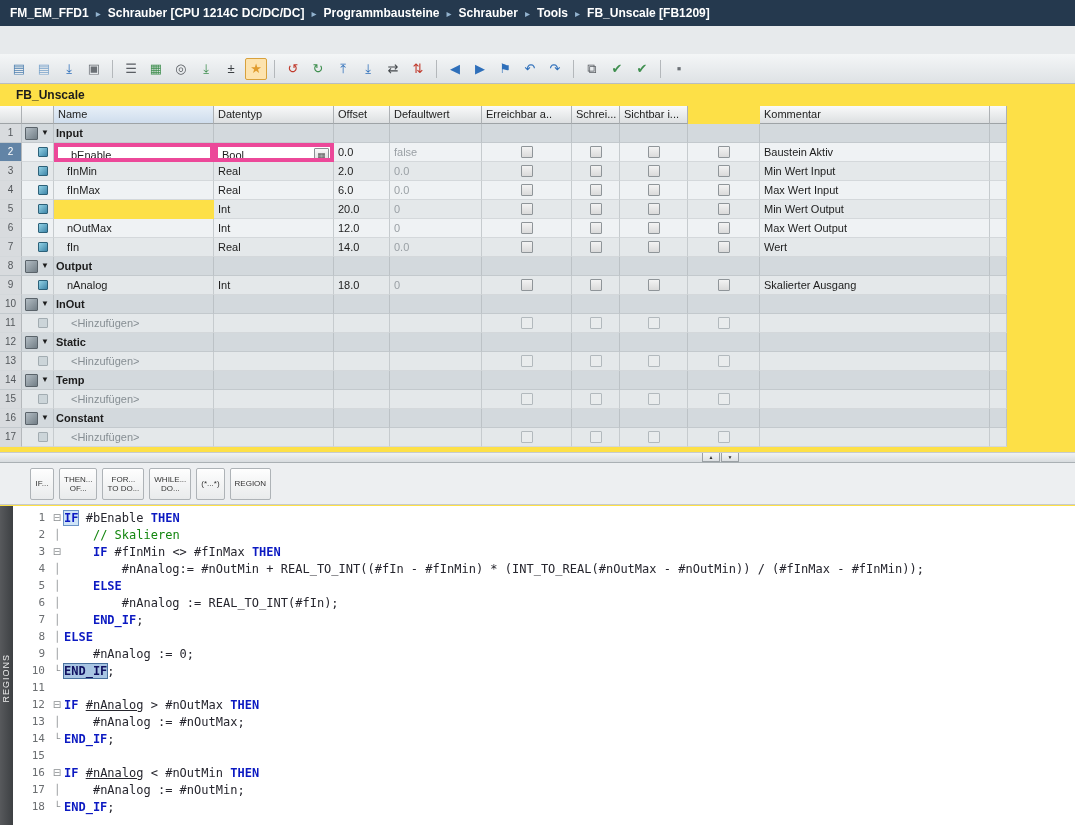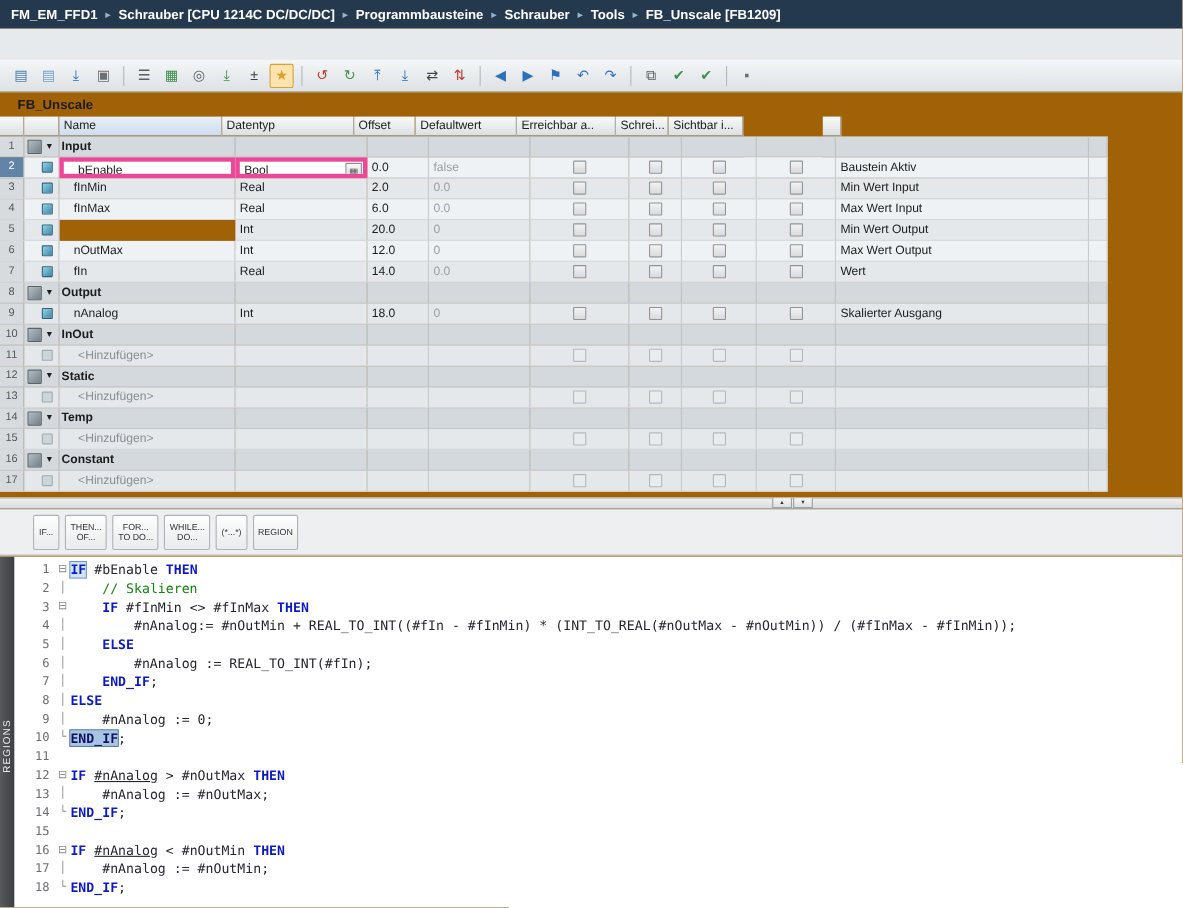--- a/index.html
+++ b/index.html
@@ -1,16 +1,16 @@
 <!DOCTYPE html>
 <html><head>
 <meta charset="utf-8">
 <style>
   html,body{margin:0;padding:0;background:#cfd3d6;}
-  .app{position:relative;width:1075px;height:825px;background:#a16207;font-family:"Liberation Sans",sans-serif;overflow:hidden;}
+  .app{position:relative;width:1075px;height:825px;background:#fde047;font-family:"Liberation Sans",sans-serif;overflow:hidden;}
 
   
   .breadcrumb{position:absolute;top:0;left:0;width:100%;height:26px;background:#25394e;display:flex;align-items:center;padding:0 10px;gap:7px;box-sizing:border-box;color:#fff;font-size:12px;font-weight:bold;}
   .bc-item{cursor:pointer;white-space:nowrap;}
   .bc-arrow{color:#93b3cf;font-size:10px;font-weight:normal;}
 
   .gapbar{position:absolute;top:26px;left:0;width:100%;height:28px;background:#e7eaec;border-bottom:1px solid #d6dadd;}
 
   
   .toolbar{position:absolute;top:54px;left:0;width:100%;height:30px;background:linear-gradient(#f4f6f7,#dee2e5);border-bottom:1px solid #b9bdc0;display:flex;align-items:center;padding-left:8px;box-sizing:border-box;gap:3px;}
@@ -121,28 +121,29 @@
       <span class="tb-btn" style="color: rgb(63, 143, 79);">✔</span>
       <span class="tb-sep"></span>
       <span class="tb-btn" style="color: rgb(107, 112, 117);">▪</span>
     </div>
   <div class="blocktitle">FB_Unscale</div>
 
   <div class="table-pane">
     <div class="thead">
         <span class="hcell" style="width: 22px;"></span>
         <span class="hcell" style="width: 32px;"></span>
-        <span class="hcell hcell-hl" style="width: 148px;">Name</span>
+        <span class="hcell hcell-hl" style="width: 160px;">Name</span>
         <span class="hcell" style="width: 120px;">Datentyp</span>
         <span class="hcell" style="width: 56px;">Offset</span>
         <span class="hcell" style="width: 92px;">Defaultwert</span>
         <span class="hcell" style="width: 90px;">Erreichbar a..</span>
         <span class="hcell" style="width: 48px;">Schrei...</span>
         <span class="hcell" style="width: 68px;">Sichtbar i...</span>
         <span class="hcell" style="width: 72px; margin-top: 37px;">Einstellwert</span>
+        <span class="hcell" style="width: 230px;">Kommentar</span>
         <span class="hcell" style="width: 17px;"></span>
       </div>
     <div class="tbody">
         <div class="trow section">
           <span class="cell numcell" style="width: 22px;">1</span>
           <span class="cell iconcell" style="width: 32px;">
             <span class="sec-icon"></span>
             <span class="exp">▼</span>
           </span>
           <span class="cell namecell" style="width: 160px;">Input</span>

